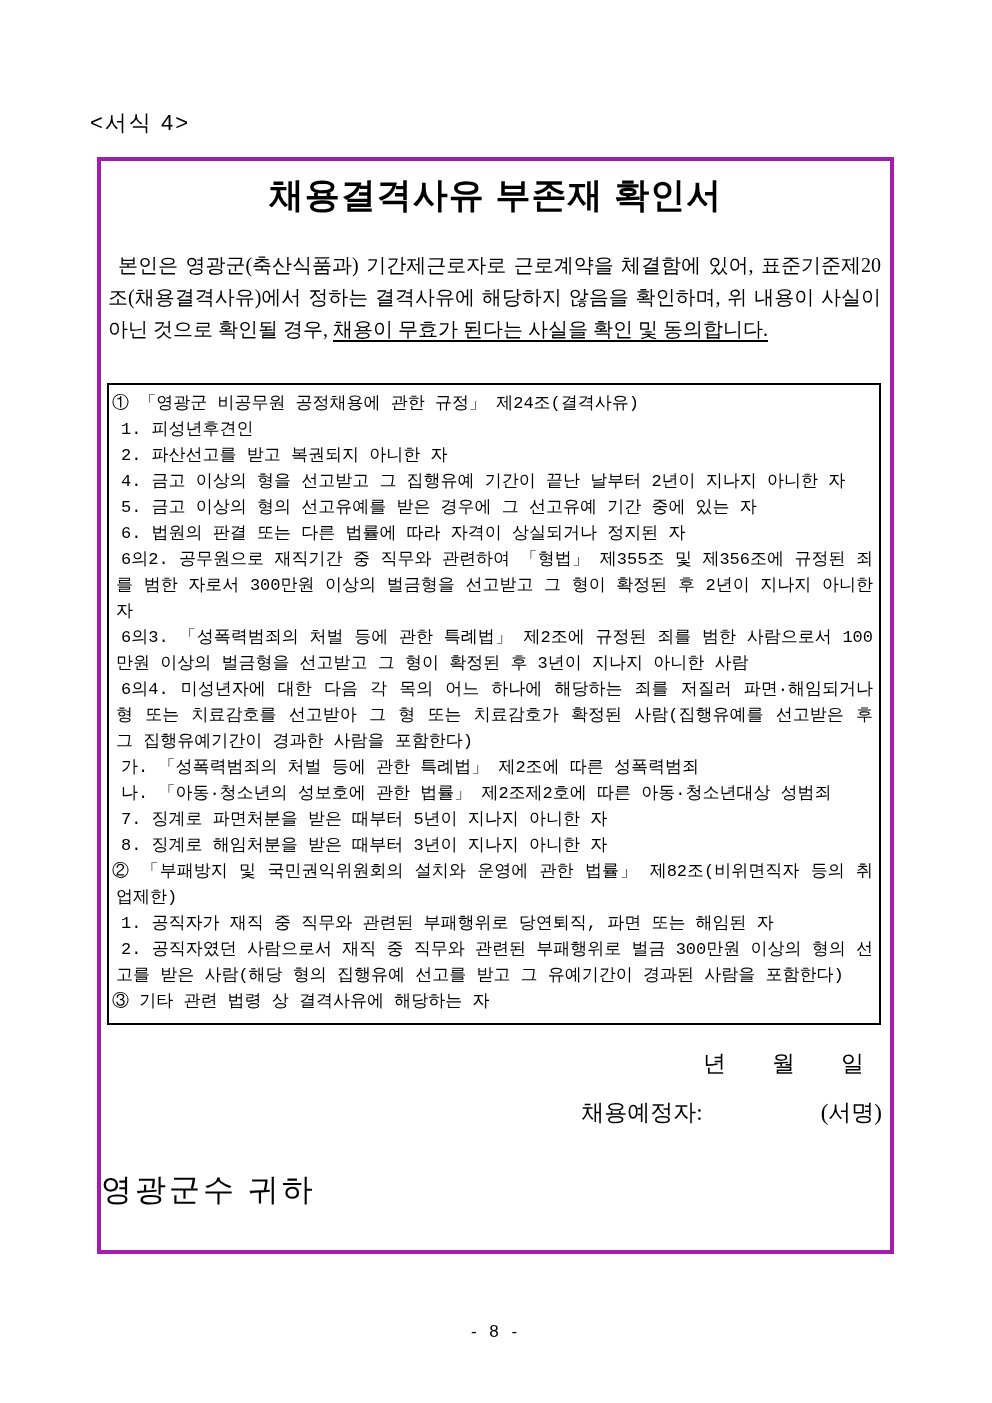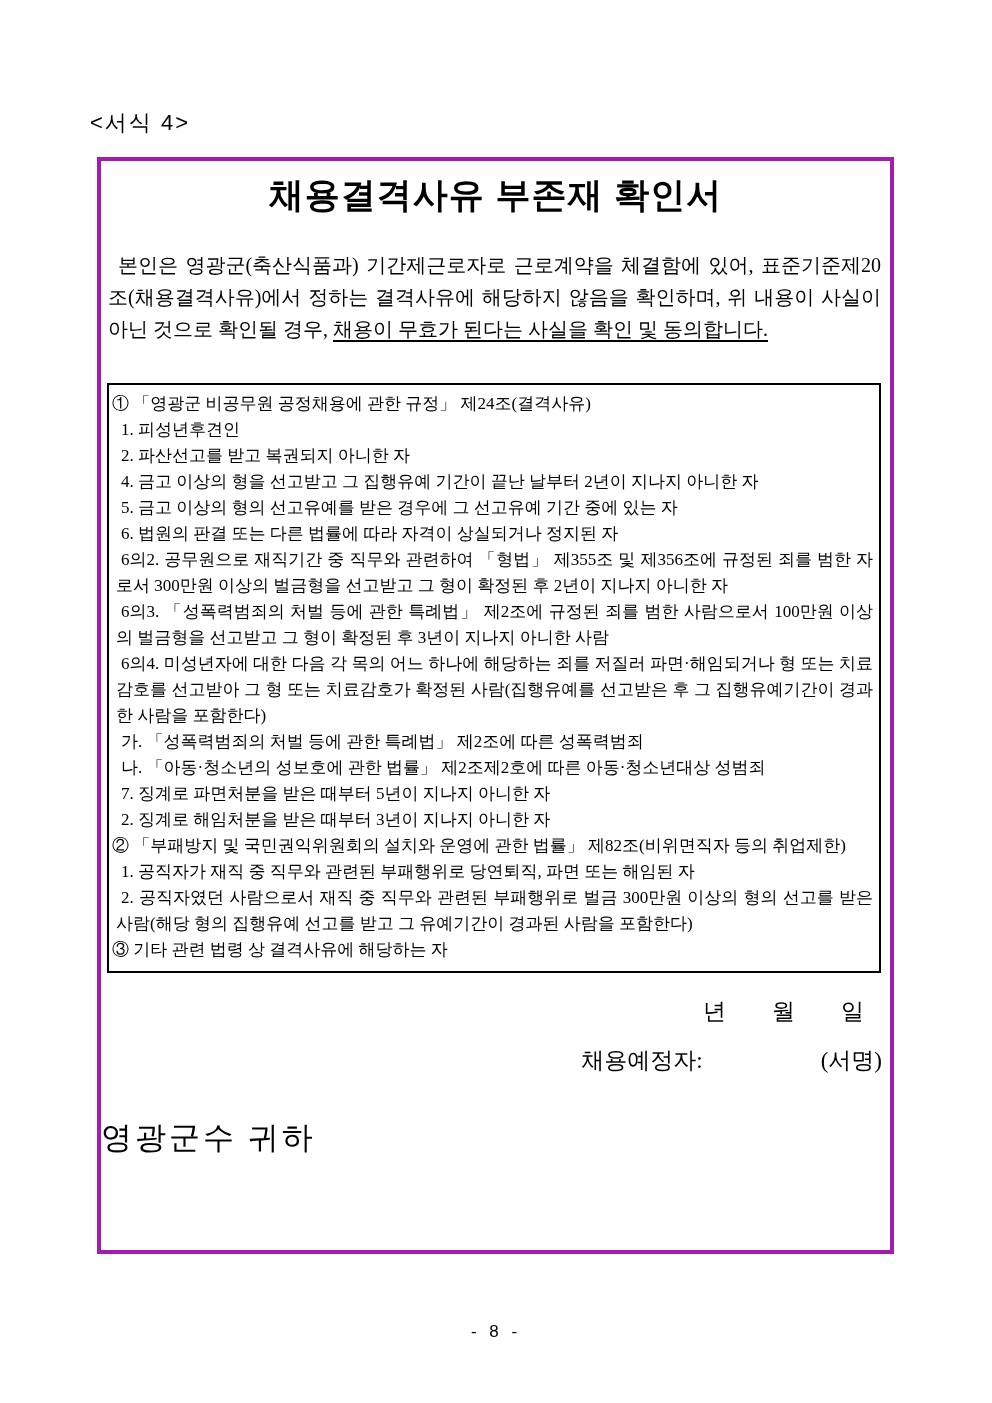--- a/index.html
+++ b/index.html
@@ -38,21 +38,21 @@
   .statement u {
     text-decoration: underline;
     text-underline-offset: 4px;
   }
   .inner-box {
     margin: 38px 9px 0 6px;
     border: 2px solid #000000;
     padding: 6px 6px 8px 3px;
   }
   .dq-item {
-    font-family: Liberation Serif, serif;
+    font-family: Liberation Mono, monospace;
     font-size: 17px; line-height: 26px;
     text-align: justify;
     padding-left: 4px; text-indent: -4px;
   }
   .dq-item.lvl1 { text-indent: 5px; }
   .date-row {
     margin-top: 24px; padding-right: 26px;
     text-align: right;
     font-size: 23px; line-height: 30px;
   }
@@ -93,21 +93,21 @@
         <div class="dq-item lvl1">2. 파산선고를 받고 복권되지 아니한 자</div>
         <div class="dq-item lvl1">4. 금고 이상의 형을 선고받고 그 집행유예 기간이 끝난 날부터 2년이 지나지 아니한 자</div>
         <div class="dq-item lvl1">5. 금고 이상의 형의 선고유예를 받은 경우에 그 선고유예 기간 중에 있는 자</div>
         <div class="dq-item lvl1">6. 법원의 판결 또는 다른 법률에 따라 자격이 상실되거나 정지된 자</div>
         <div class="dq-item lvl1">6의2. 공무원으로 재직기간 중 직무와 관련하여 「형법」 제355조 및 제356조에 규정된 죄를 범한 자로서 300만원 이상의 벌금형을 선고받고 그 형이 확정된 후 2년이 지나지 아니한 자</div>
         <div class="dq-item lvl1">6의3. 「성폭력범죄의 처벌 등에 관한 특례법」 제2조에 규정된 죄를 범한 사람으로서 100만원 이상의 벌금형을 선고받고 그 형이 확정된 후 3년이 지나지 아니한 사람</div>
         <div class="dq-item lvl1">6의4. 미성년자에 대한 다음 각 목의 어느 하나에 해당하는 죄를 저질러 파면·해임되거나 형 또는 치료감호를 선고받아 그 형 또는 치료감호가 확정된 사람(집행유예를 선고받은 후 그 집행유예기간이 경과한 사람을 포함한다)</div>
         <div class="dq-item lvl1">가. 「성폭력범죄의 처벌 등에 관한 특례법」 제2조에 따른 성폭력범죄</div>
         <div class="dq-item lvl1">나. 「아동·청소년의 성보호에 관한 법률」 제2조제2호에 따른 아동·청소년대상 성범죄</div>
         <div class="dq-item lvl1">7. 징계로 파면처분을 받은 때부터 5년이 지나지 아니한 자</div>
-        <div class="dq-item lvl1">2. 징계로 해임처분을 받은 때부터 3년이 지나지 아니한 자</div>
+        <div class="dq-item lvl1">8. 징계로 해임처분을 받은 때부터 3년이 지나지 아니한 자</div>
         <div class="dq-item lvl0">② 「부패방지 및 국민권익위원회의 설치와 운영에 관한 법률」 제82조(비위면직자 등의 취업제한)</div>
         <div class="dq-item lvl1">1. 공직자가 재직 중 직무와 관련된 부패행위로 당연퇴직, 파면 또는 해임된 자</div>
         <div class="dq-item lvl1">2. 공직자였던 사람으로서 재직 중 직무와 관련된 부패행위로 벌금 300만원 이상의 형의 선고를 받은 사람(해당 형의 집행유예 선고를 받고 그 유예기간이 경과된 사람을 포함한다)</div>
         <div class="dq-item lvl0">③ 기타 관련 법령 상 결격사유에 해당하는 자</div>
       </div>
   </div>
 
   <div class="date-row">
     <span>년</span><span class="gap">월</span><span class="gap">일</span>
   </div>

